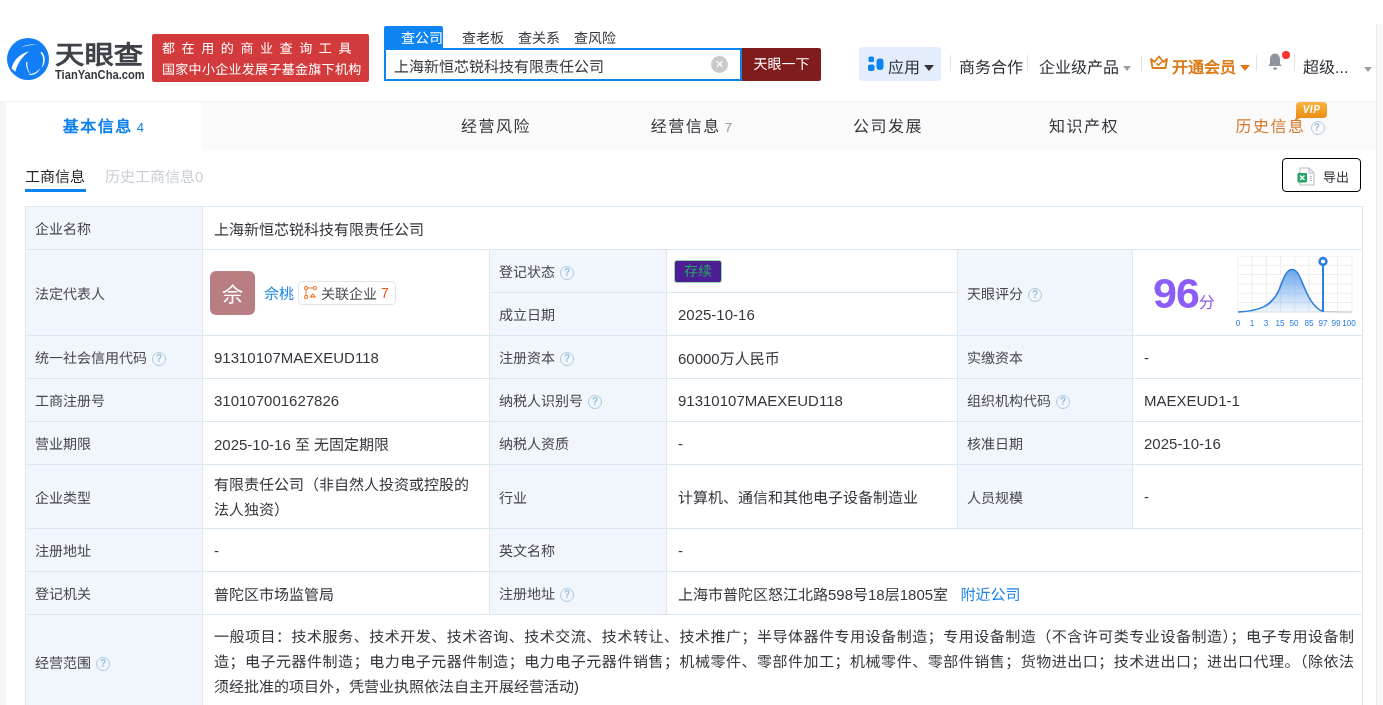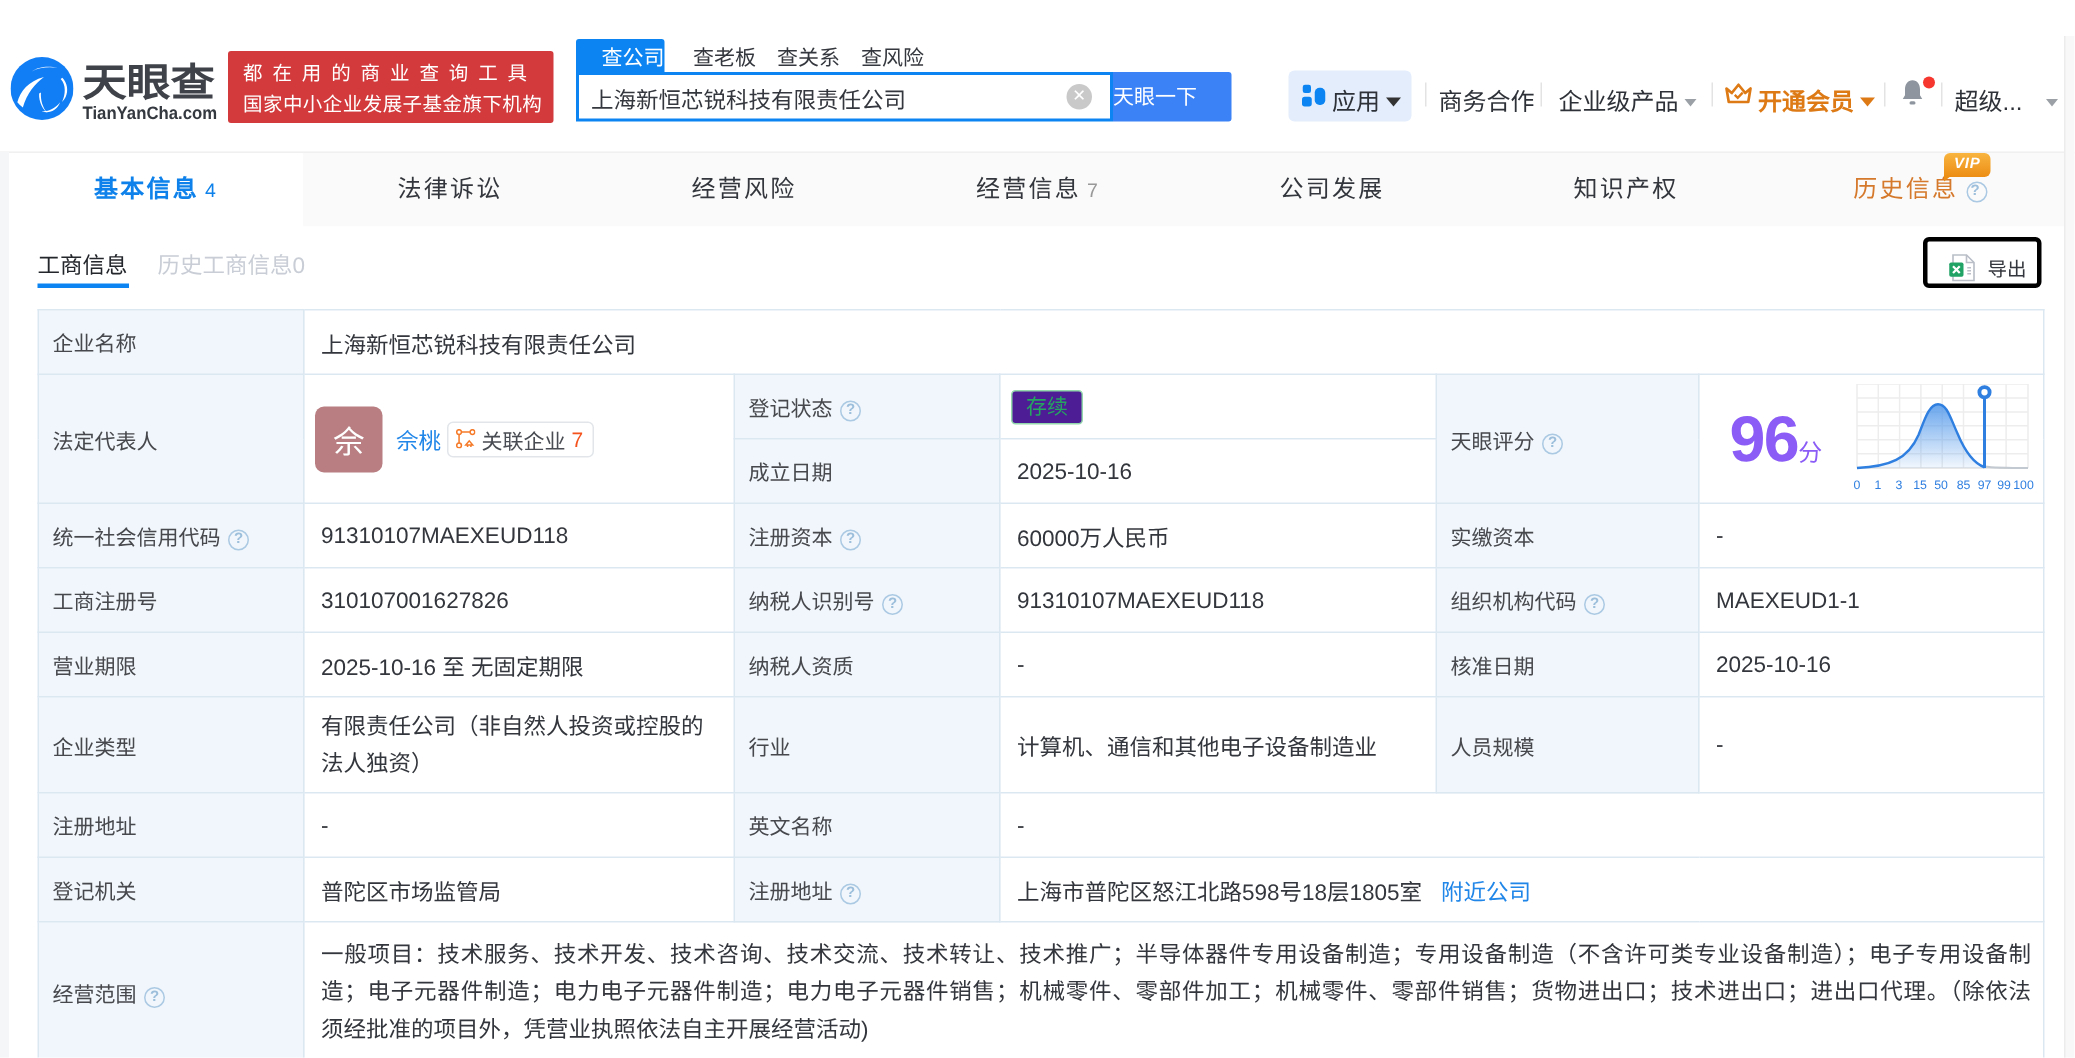--- a/index.html
+++ b/index.html
@@ -17,21 +17,21 @@
 .banner .b2 { font-size:13px; letter-spacing:0.3px; margin-top:3px; white-space:nowrap; line-height:18px;}
 
 .stabs { position:absolute; left:384px; top:2px; height:24px; }
 .stab { float:left; height:24px; line-height:24px; font-size:14px; color:#34373d; text-align:right; }
 .stab.on { background:#0c85f2; color:#fff; width:59px; border-radius:2px 2px 0 0; }
 .stab.off { width:56px; }
 .stabline { position:absolute; left:443px; top:25px; width:297px; height:1px; background:#e9e9e9; }
 .sinput { position:absolute; left:384px; top:24px; width:358px; height:33px; border:2px solid #0c85f2; background:#fff; }
 .sinput .txt { position:absolute; left:8px; top:5px; font-size:15px; color:#34373d; }
 .sclear { position:absolute; right:12px; top:6px; width:17px; height:17px; border-radius:50%; background:#c9c9c9; color:#fff; font-size:11px; line-height:17px; text-align:center;}
-.sbtn { position:absolute; left:742px; top:24px; width:79px; height:33px; background:#3b82f6; color:#fff; font-size:14px; text-align:left; line-height:33px; border-radius:0 2px 2px 0;}
+.sbtn { position:absolute; left:742px; top:24px; width:79px; height:33px; background:#7f1d1d; color:#fff; font-size:14px; text-align:center; line-height:33px; border-radius:0 2px 2px 0;}
 
 .menu-item { position:absolute; top:30px; font-size:16px; color:#2e3238; white-space:nowrap;}
 .msep { position:absolute; top:31px; width:1px; height:16px; background:#e3e3e3; }
 .appbox { position:absolute; left:859px; top:23px; width:82px; height:34px; background:#e3edfc; border-radius:4px; }
 .caret { display:inline-block; width:0; height:0; border-left:5px solid transparent; border-right:5px solid transparent; border-top:6px solid #333; vertical-align:2px;}
 .caret.gray { border-top-color:#9aa0a6; border-left-width:4px; border-right-width:4px; border-top-width:5px;}
 .caret.orange { border-top-color:#dd7a16; }
 .vip-t { color:#dd7a16; font-weight:bold; }
 .bell-dot { position:absolute; left:1282px; top:27px; width:8px; height:8px; border-radius:50%; background:#f5372f; }
 
@@ -45,21 +45,21 @@
 
 .vipbadge { position:absolute; left:114px; top:0px; width:31px; height:16px; background:linear-gradient(180deg,#f8b540,#ec8d14); border-radius:4px 4px 4px 0; color:#fff; font-size:10px; font-weight:bold; font-style:italic; line-height:16px; text-align:center; letter-spacing:0.5px;}
 .vipbadge:after { content:""; position:absolute; left:0; bottom:-3px; width:0; height:0; border-top:4px solid #ec8d14; border-right:5px solid transparent; }
 .qmark { display:inline-block; width:14px; height:14px; border:1px solid #abc9e3; border-radius:50%; color:#9dbfdc; font-size:10px; line-height:12px; text-align:center; font-weight:bold; font-style:normal; vertical-align:1px; margin-left:5px; background:transparent;}
 
 
 .subbar { position:absolute; left:0; top:127px; width:1383px; height:55px; background:#fff; }
 .sub1 { position:absolute; left:25px; top:14px; font-size:15px; color:#23262b; }
 .subline { position:absolute; left:25px; top:38px; width:61px; height:3px; background:#0c85f2; }
 .sub2 { position:absolute; left:105px; top:14px; font-size:15px; color:#c9ced6; }
-.expbtn { position:absolute; left:1282px; top:7px; width:79px; height:34px; border:3px solid #000000; border-radius:4px; background:#fff; }
+.expbtn { position:absolute; left:1282px; top:7px; width:79px; height:34px; border:1px solid #000000; border-radius:4px; background:#fff; }
 .expbtn span { position:absolute; left:40px; top:8px; font-size:13px; color:#33363c;}
 .expbtn svg { position:absolute; left:14px; top:8px; }
 
 
 table.info { position:absolute; left:25px; top:182px; width:1337px; border-collapse:collapse; table-layout:fixed; }
 table.info td { border:1px solid #dbe7f1; vertical-align:middle; }
 td.l { background:#f0f6fb; font-size:14px; color:#46484d; padding-left:9px; }
 td.v { font-size:15px; color:#33363c; padding-left:11px; }
 td.v.big { font-size:15px; }
 a.lnk { color:#2086e8; text-decoration:none; }
@@ -131,21 +131,20 @@
       <rect x="6" y="14.5" width="4" height="2.2" rx="1.1" fill="#8e959e"></rect>
     </svg>
     <div class="bell-dot"></div>
     <div class="msep" style="left:1294px"></div>
     <div class="menu-item" style="left:1303px">超级...</div>
     <div class="abs" style="left:1364px;top:36px"><span class="caret gray"></span></div>
   </div>
 
   <div class="tabbar">
     <div class="tab active">基本信息<span class="cnt">4</span></div>
-    <div class="tab" style="left:202px">法律诉讼</div>
     <div class="tab" style="left:398px">经营风险</div>
     <div class="tab" style="left:594px">经营信息<span class="cnt">7</span></div>
     <div class="tab" style="left:986px">知识产权</div>
     <div class="tab" style="left:790px">公司发展</div>
     <div class="tab hist" style="left:1182px">历史信息<span class="qmark">?</span><div class="vipbadge">VIP</div></div>
   </div>
 
   <div class="subbar">
     <div class="sub1">工商信息</div>
     <div class="subline"></div>

